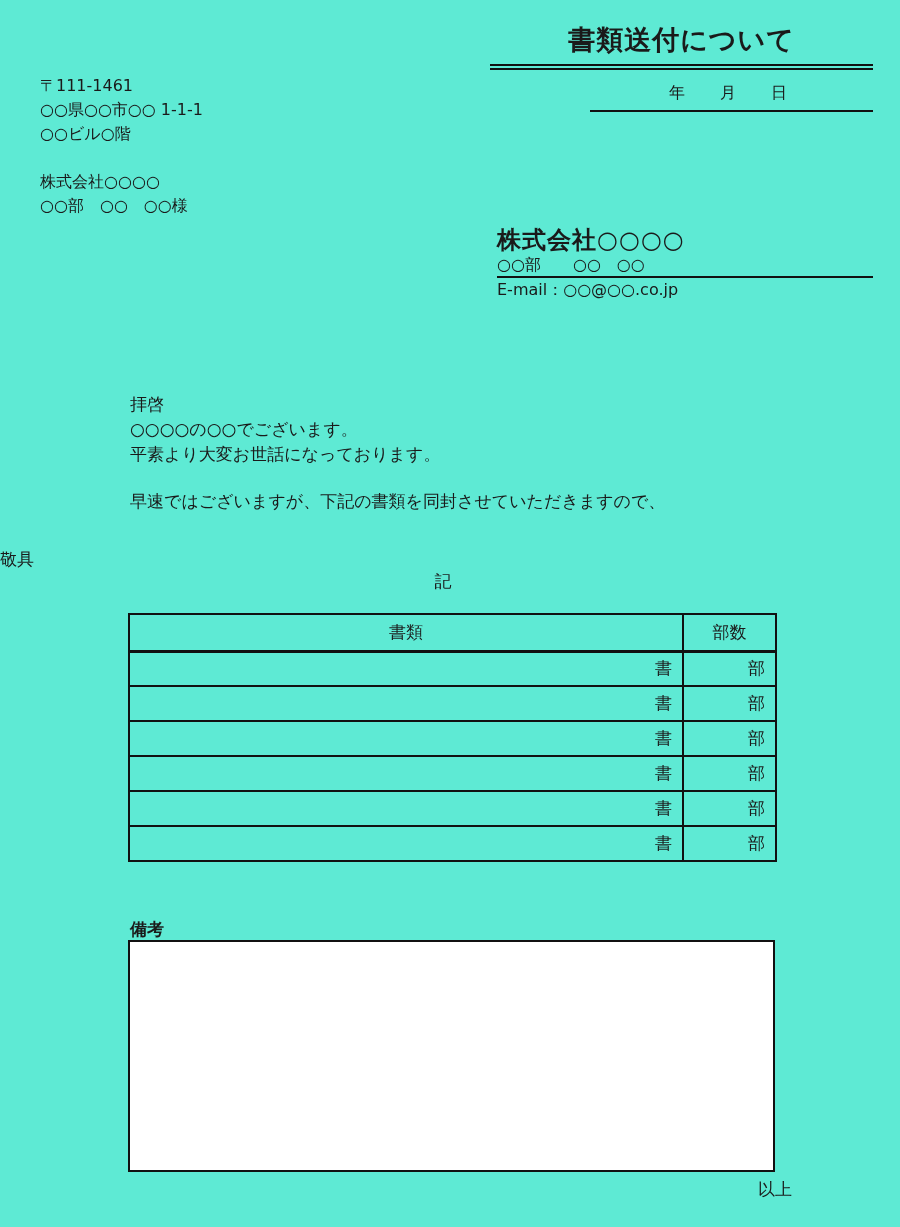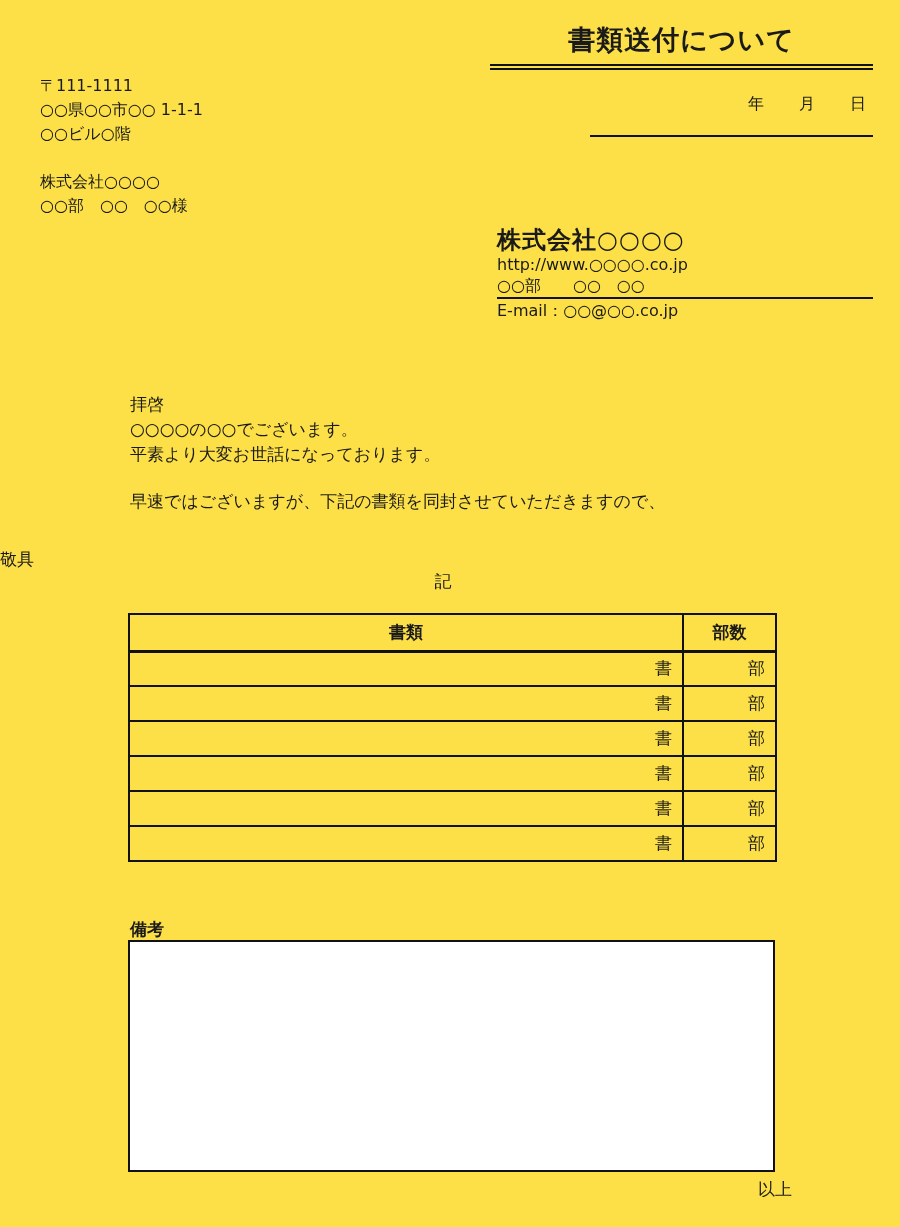--- a/index.html
+++ b/index.html
@@ -8,21 +8,21 @@
     background: #ffffff;
   }
   body {
     font-family: "DejaVu Sans", "Liberation Sans", sans-serif;
     color: #1a1a1a;
   }
   #page {
     position: relative;
     width: 900px;
     height: 1227px;
-    background: #fde047;
+    background: #5eead4;
     overflow: hidden;
   }
 
   
   .title-block {
     position: absolute;
     left: 490px;
     top: 24px;
     width: 383px;
   }
@@ -34,26 +34,26 @@
     line-height: 1.15;
     white-space: nowrap;
   }
   .title-rule {
     margin-top: 9px;
     border-top: 2px solid #111;
     border-bottom: 2px solid #111;
     height: 2px;
   }
   .date-line {
-    margin-top: 24px;
+    margin-top: 13px;
     margin-left: 100px;
     width: 283px;
     border-bottom: 2px solid #111;
-    padding-bottom: 20px;
-    text-align: right;
+    padding-bottom: 6px;
+    text-align: center;
     font-size: 16px;
     letter-spacing: 1px;
     white-space: nowrap;
   }
   .date-line span { display: inline-block; }
   .date-y { margin-right: 34px; }
   .date-m { margin-right: 34px; }
   .date-d { margin-right: 6px; }
 
   
@@ -134,21 +134,21 @@
   .items-table td {
     border: 2px solid #111;
     font-size: 17px;
     font-weight: normal;
     padding: 0 10px;
     height: 35px;
     box-sizing: border-box;
   }
   .items-table thead th {
     text-align: center;
-    font-weight: bold;
+    font-weight: normal;
     height: 37px;
     border-bottom-width: 3px;
   }
   .col-doc { width: 554px; }
   .col-qty { width: 93px; }
   .items-table tbody td {
     text-align: right;
   }
 
   
@@ -185,31 +185,30 @@
 
   <div class="title-block">
     <div class="doc-title">書類送付について</div>
     <div class="title-rule"></div>
     <div class="date-line">
       <span class="date-y">年</span><span class="date-m">月</span><span class="date-d">日</span>
     </div>
   </div>
 
   <div class="recipient">
-    <div>〒111-1111</div>
+    <div>〒111-1461</div>
     <div>○○県○○市○○ 1-1-1</div>
     <div>○○ビル○階</div>
     <div class="gap"></div>
     <div>株式会社○○○○</div>
     <div>○○部　○○　○○様</div>
   </div>
 
   <div class="sender">
     <div class="sender-company">株式会社○○○○</div>
-    <div class="sender-line">http://www.○○○○.co.jp</div>
     <div class="sender-line">○○部　　○○　○○</div>
     <div class="sender-divider"></div>
     <div class="sender-line">E-mail：○○@○○.co.jp</div>
   </div>
 
   <div class="body-text">
     <div>拝啓</div>
     <div>○○○○の○○でございます。</div>
     <div>平素より大変お世話になっております。</div>
     <div class="para-gap"></div>

